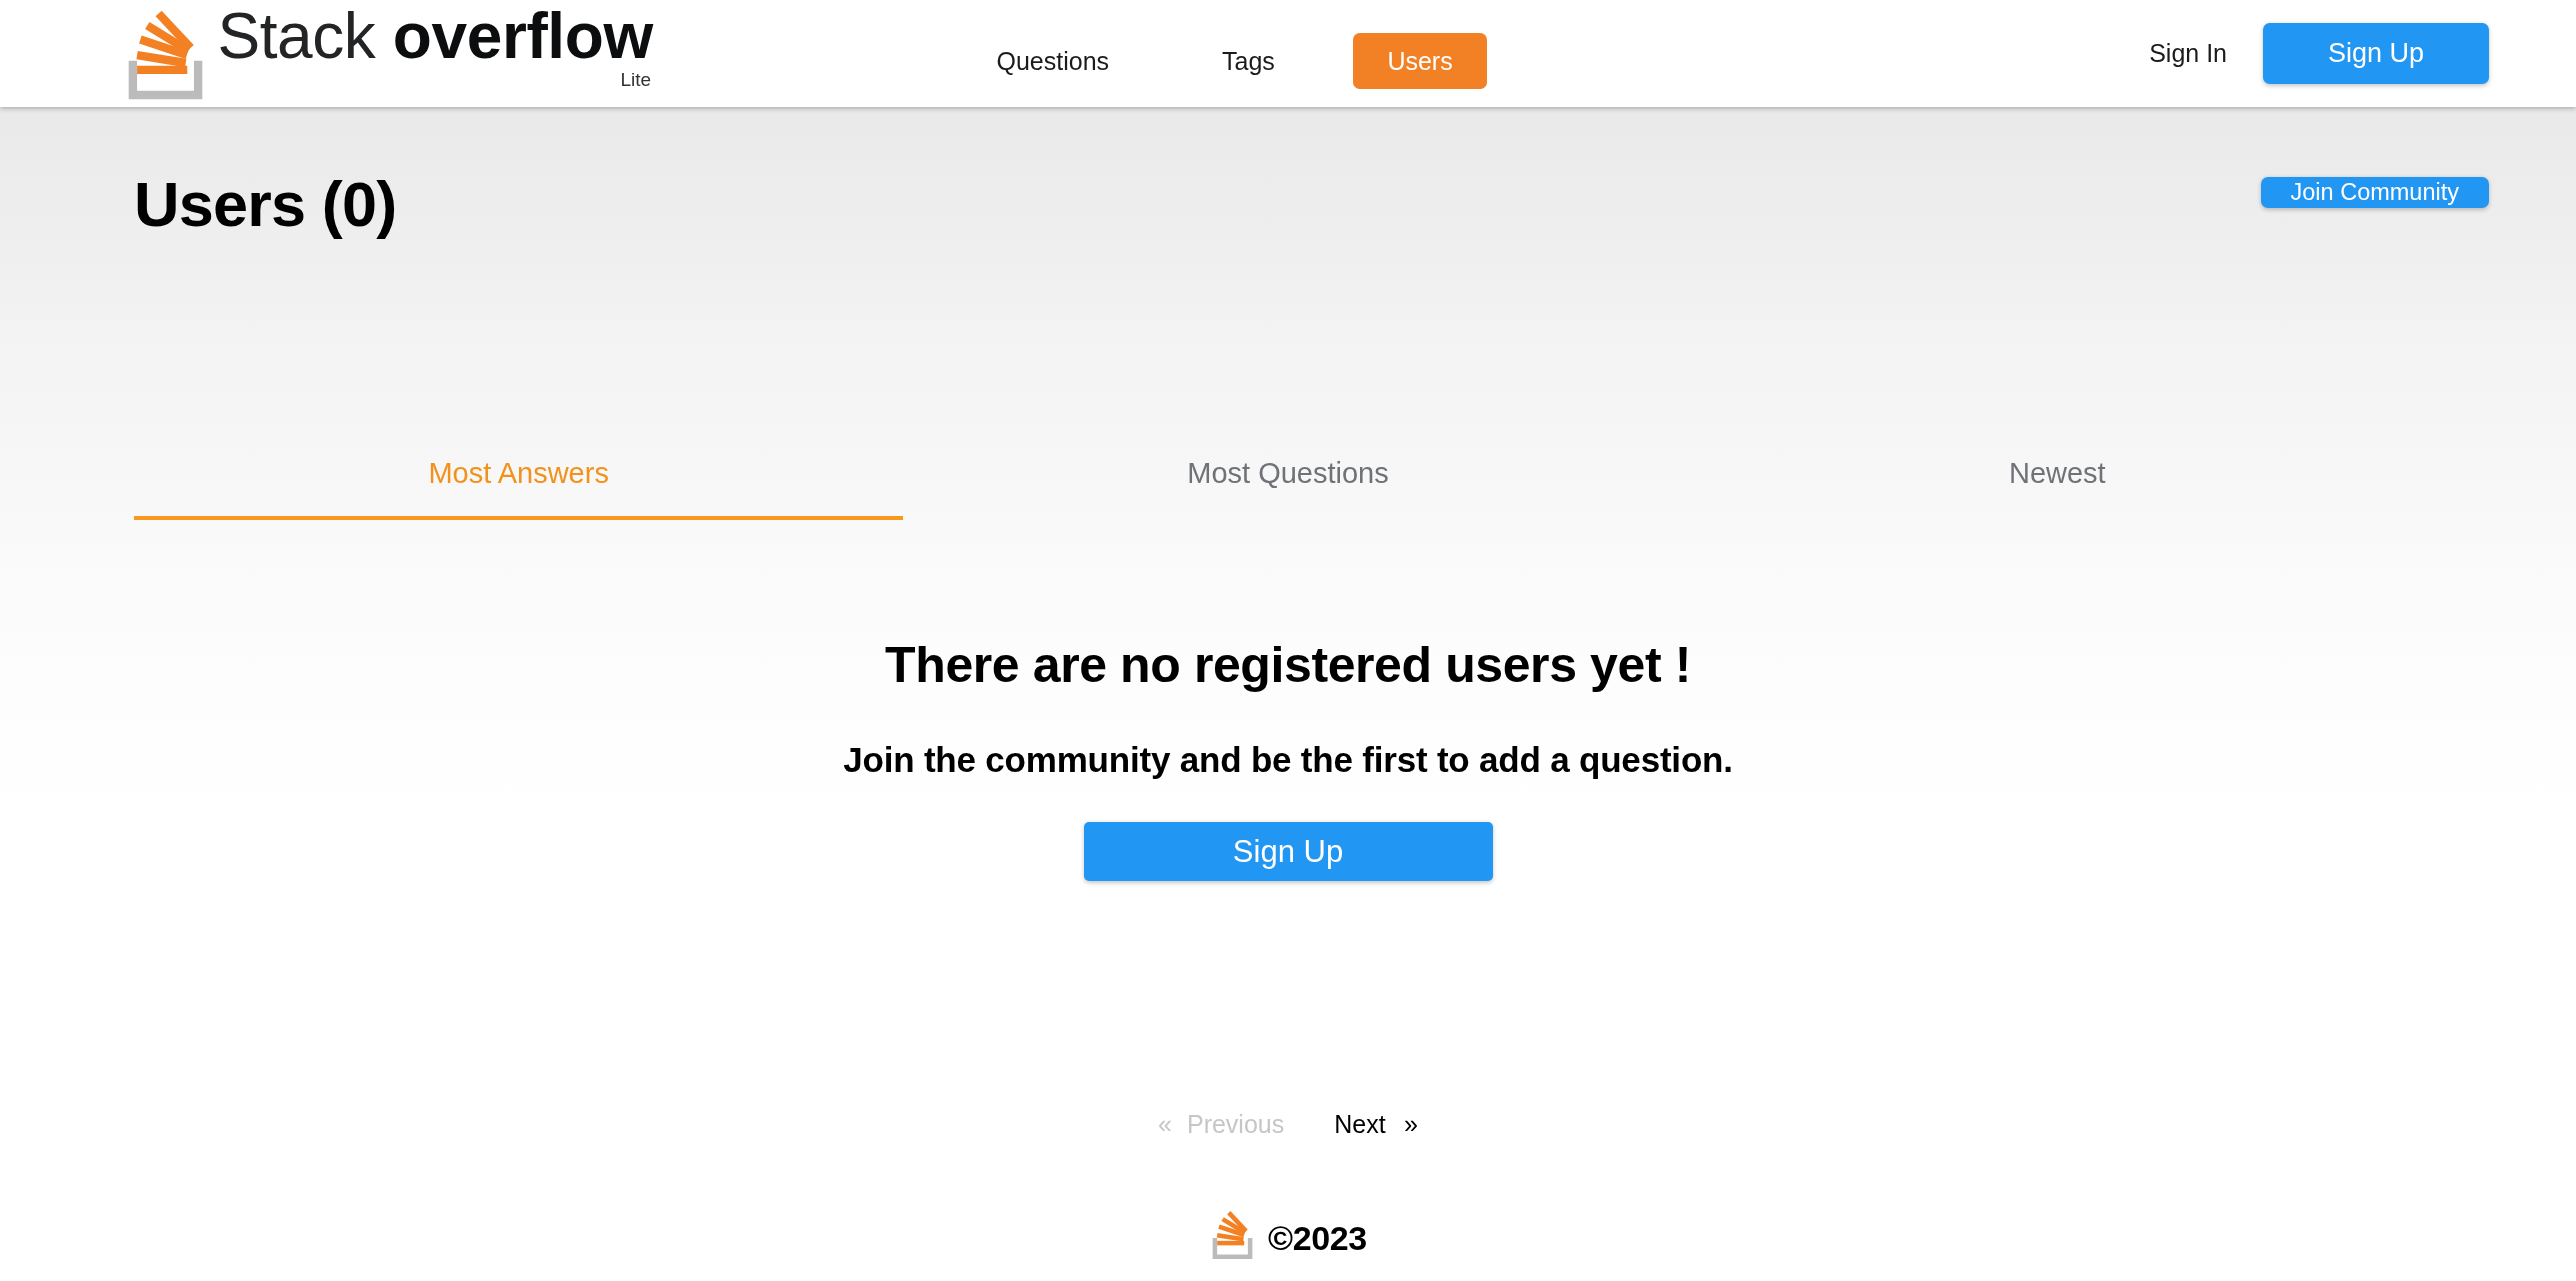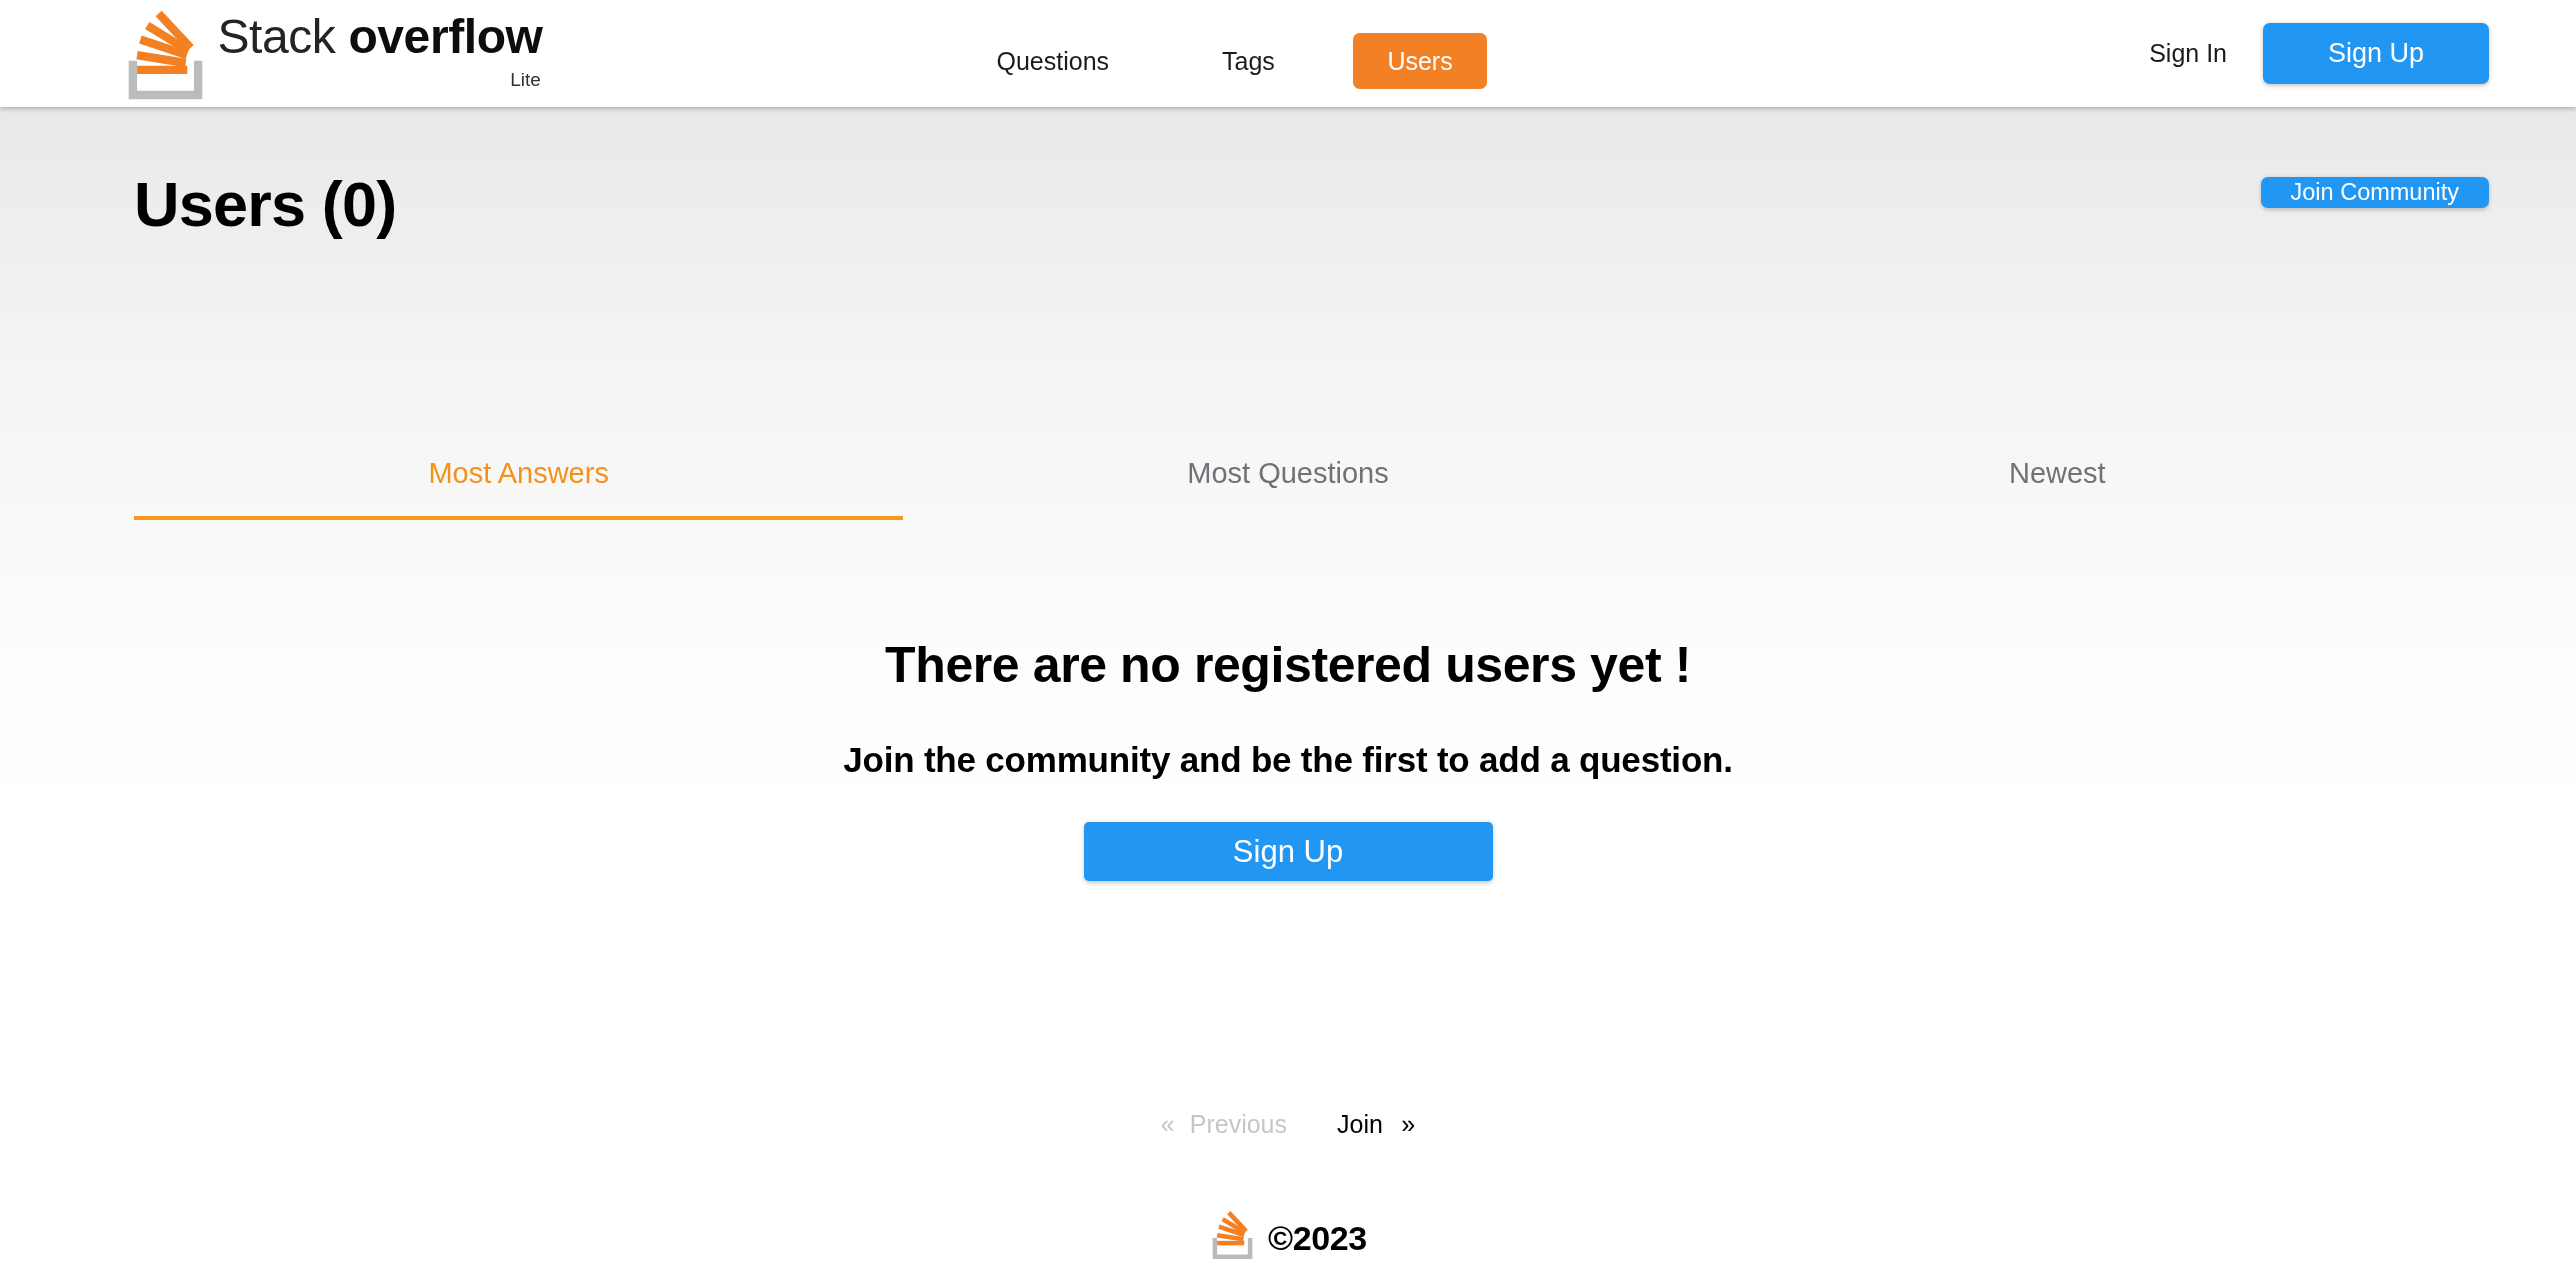--- a/index.html
+++ b/index.html
@@ -53,21 +53,21 @@
     flex: 0 0 87px;
   }
   .logo-mark svg { display: block; width: 87px; height: 94px; }
 
   .brand-text {
     position: relative;
     margin-left: 8.4px;
     height: 94px;
   }
   .brand-words {
-    font-size: 48px;
+    font-size: 64px;
     line-height: 59px;
     letter-spacing: -0.4px;
     color: #222426;
     white-space: nowrap;
     padding-top: 0;
   }
   .brand-words .light { font-weight: 400; }
   .brand-words .bold  { font-weight: 700; color: #0c0d0e; }
   .brand-lite {
     position: absolute;
@@ -343,21 +343,21 @@
 
     <div class="empty-state">
       <h2 class="empty-head">There are no registered users yet !</h2>
       <p class="empty-sub">Join the community and be the first to add a question.</p>
       <button class="btn-blue signup-main">Sign Up</button>
     </div>
 
     <div class="pagination">
       <span class="pg-chev-left">«</span>
       <span class="pg-prev">Previous</span>
-      <span class="pg-next">Join</span>
+      <span class="pg-next">Next</span>
       <span class="pg-chev-right">»</span>
     </div>
 
     <footer class="footer">
       <div class="footer-inner">
         <span class="footer-logo">
           <svg viewBox="0 0 104 112" xmlns="http://www.w3.org/2000/svg" width="47" height="67">
             <path d="M18 70 h60 v10 h-60 z" fill="#F48024"></path>
             <path d="M18.8 52.5 l58.2 9.3 l-1.6 9.9 l-58.2 -9.3 z" fill="#F48024"></path>
             <path d="M23.5 34 l55.6 18.4 l-3.1 9.5 l-55.6 -18.4 z" fill="#F48024"></path>

